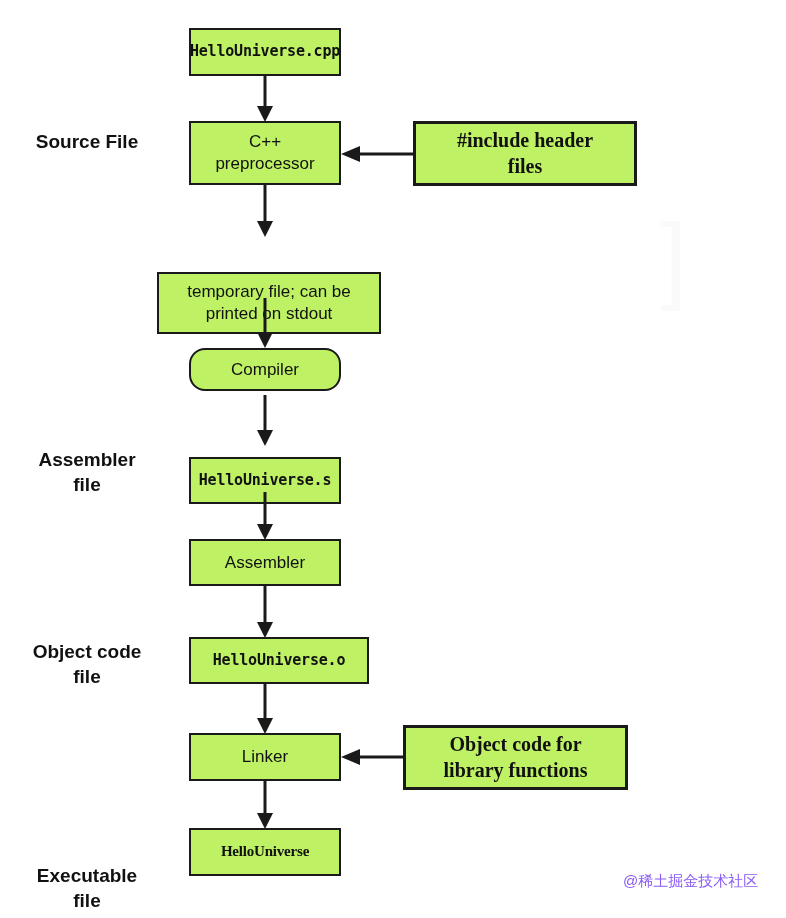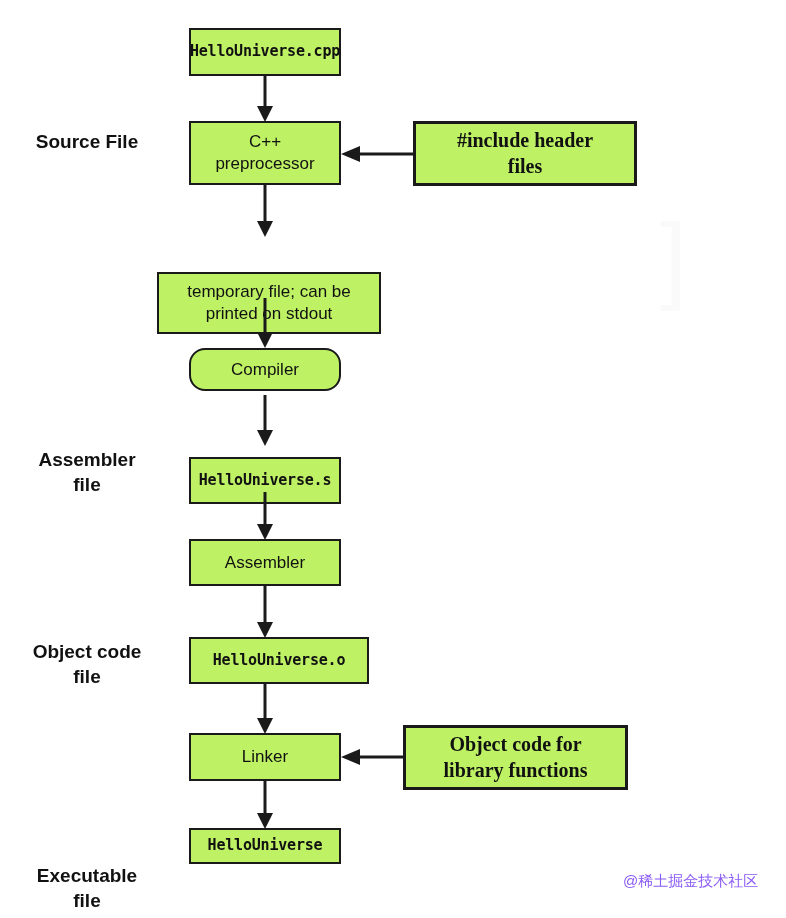--- a/index.html
+++ b/index.html
@@ -121,21 +121,21 @@
   <div class="node mono" style="left:189px; top:457px; width:152px; height:47px;">HelloUniverse.s</div>
 
   <div class="node proc" style="left:189px; top:539px; width:152px; height:47px;">Assembler</div>
 
   <div class="node mono" style="left:189px; top:637px; width:180px; height:47px;">HelloUniverse.o</div>
 
   <div class="node side" style="left:403px; top:725px; width:225px; height:65px;">Object code for<br>library functions</div>
 
   <div class="node proc" style="left:189px; top:733px; width:152px; height:48px;">Linker</div>
 
-  <div class="node mono" style="left:189px; top:828px; width:152px; height:36px;">HelloUniverse</div>
+  <div class="node mono" style="left:189px; top:828px; width:152px; height:48px;font-family:Liberation Serif, serif;">HelloUniverse</div>
 
   <svg class="conn" style="left:0; top:0; width:786px; height:918px;">
 
     <line x1="265" y1="76" x2="265" y2="108"></line>
     <polygon points="257,106 273,106 265,122"></polygon>
 
     <line x1="265" y1="185" x2="265" y2="223"></line>
     <polygon points="257,221 273,221 265,237"></polygon>
 
     <line x1="265" y1="298" x2="265" y2="334"></line>

